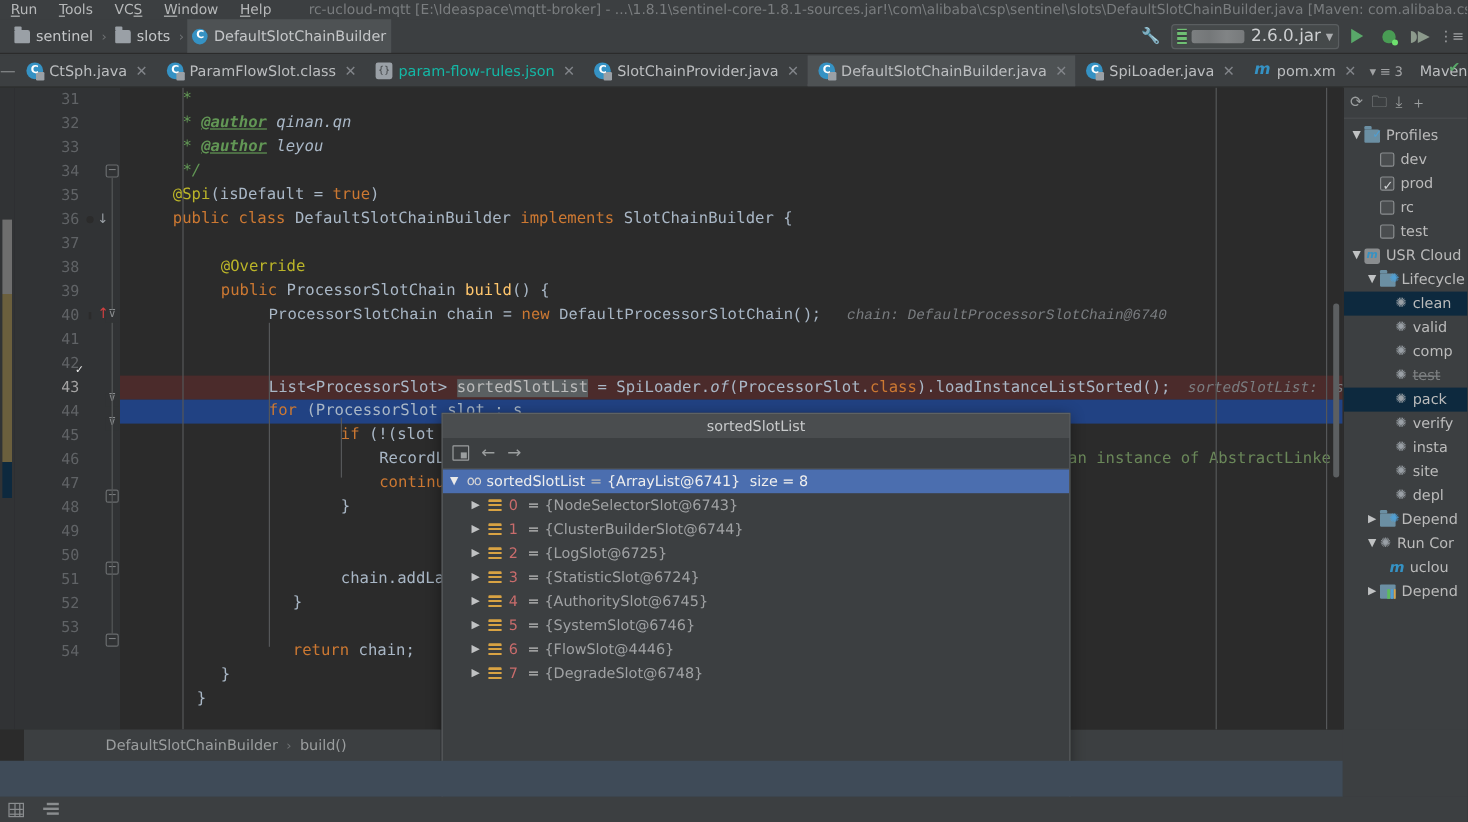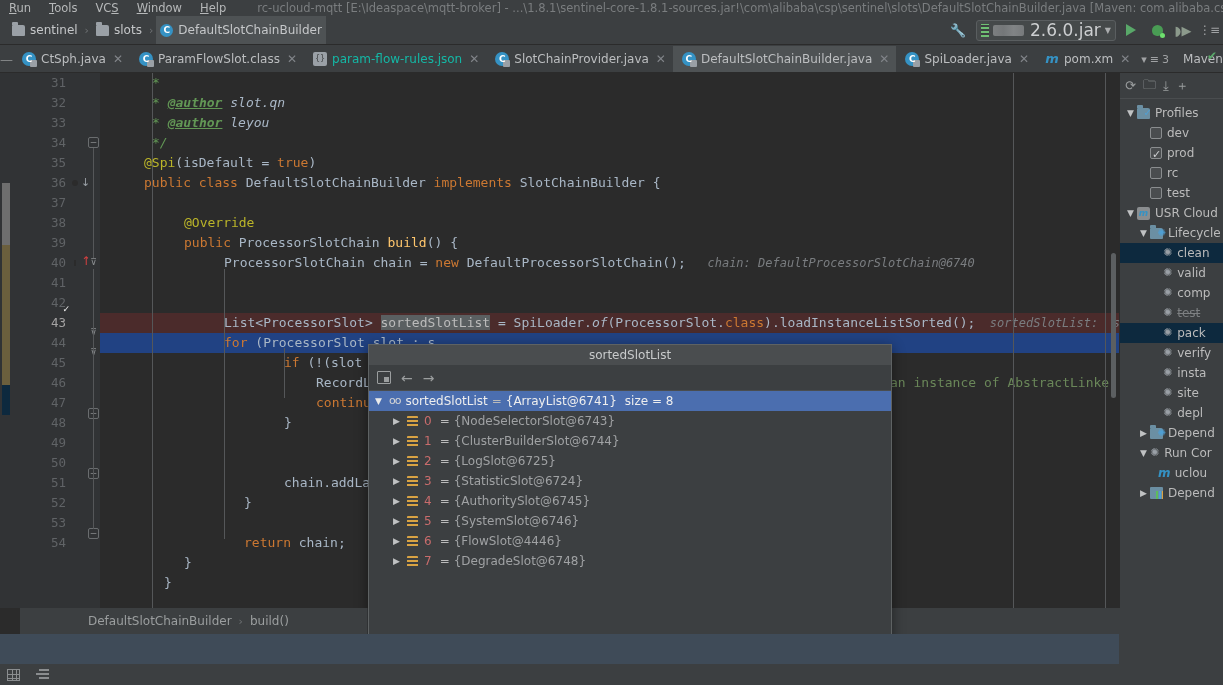--- a/index.html
+++ b/index.html
@@ -62,21 +62,21 @@
   }
   .runcombo .jarbar {
     width: 8px; height: 13px;
     background: repeating-linear-gradient(0deg,#6fbf73 0 2px,#3c3f41 2px 4px);
   }
   .runcombo .blurred {
     flex: 1; height: 11px; margin-right: 2px;
     background: linear-gradient(90deg,#a9abad,#9b9d9f,#b2b4b6,#a0a2a4);
     opacity: .55; border-radius: 2px;
   }
-  .runcombo .jarname { color: #cdcfd1; font-size: 17px; }
+  .runcombo .jarname { color: #cdcfd1; font-size: 14px; }
   .runcombo .carets { color: #aaacae; font-size: 8px; }
   .icobtn { width: 22px; height: 22px; display:flex; align-items:center; justify-content:center; }
   .tri-run { width:0;height:0;border-left:10px solid #59a869;border-top:6px solid transparent;border-bottom:6px solid transparent; }
   .bug {
     width: 11px; height: 11px; background: #499c54; border-radius: 50% 50% 45% 45%;
     position: relative;
   }
   .bug:after { content:""; position:absolute; right:-2px; bottom:-2px; width:5px;height:5px;border-radius:50%;background:#6ee06e; }
   .covbtn { color: #8c9a8c; font-size: 13px; }
   .menu3 { color:#a0a2a4; font-size: 12px; letter-spacing:-1px;}
@@ -468,29 +468,29 @@
     <div class="codearea">
 
       <div class="rowhl-bp" style="top:240px;width:1019px;"></div>
       <div class="rowhl-cur" style="top:260px;width:1019px;"></div>
 
       <div class="foldline" style="left:52px;top:0;height:535px;"></div>
       <div class="foldline" style="left:124px;top:196px;height:270px;"></div>
       <div class="foldline" style="left:184px;top:275px;height:50px;"></div>
 
       <div class="line code" style="top:0px;left:52px;"><span class="cm">*</span></div>
-      <div class="line code" style="top:20px;left:52px;"><span class="cm">* </span><span class="cmtag">@author</span><span class="cmv"> slot.qn</span></div>
+      <div class="line code" style="top:20px;left:52px;"><span class="cm">* </span><span class="cmtag">@author</span><span class="cmv"> qinan.qn</span></div>
       <div class="line code" style="top:40px;left:52px;"><span class="cm">* </span><span class="cmtag">@author</span><span class="cmv"> leyou</span></div>
       <div class="line code" style="top:60px;left:52px;"><span class="cm">*/</span></div>
       <div class="line code" style="top:80px;left:44px;"><span class="an">@Spi</span><span class="id">(isDefault = </span><span class="kw">true</span><span class="id">)</span></div>
       <div class="line code" style="top:100px;left:44px;"><span class="kw">public class </span><span class="id">DefaultSlotChainBuilder </span><span class="kw">implements </span><span class="id">SlotChainBuilder {</span></div>
       <div class="line code" style="top:120px;left:44px;"></div>
       <div class="line code" style="top:140px;left:84px;"><span class="an">@Override</span></div>
       <div class="line code" style="top:160px;left:84px;"><span class="kw">public </span><span class="id">ProcessorSlotChain </span><span class="mtd">build</span><span class="id">() {</span></div>
-      <div class="line code" style="top:180px;left:124px;"><span class="id">ProcessorSlotChain chain = </span><span class="kw">new </span><span class="id">DefaultProcessorSlotChain();</span><span class="hint">   chain: DefaultProcessorSlotChain@6740</span></div>
+      <div class="line code" style="top:180px;left:124px;font-family:Liberation Mono, monospace;"><span class="id">ProcessorSlotChain chain = </span><span class="kw">new </span><span class="id">DefaultProcessorSlotChain();</span><span class="hint">   chain: DefaultProcessorSlotChain@6740</span></div>
       <div class="line code" style="top:200px;left:124px;"></div>
       <div class="line code" style="top:240px;left:124px;"><span class="id">List&lt;ProcessorSlot&gt; </span><span class="srch-hl">sortedSlotList</span><span class="id"> = SpiLoader.</span><span class="id" style="font-style:italic">of</span><span class="id">(ProcessorSlot.</span><span class="kw">class</span><span class="id">).loadInstanceListSorted();</span><span class="hint">  sortedSlotList:  size =</span></div>
       <div class="line code" style="top:260px;left:124px;"><span class="kw">for </span><span class="id">(ProcessorSlot slot : s</span></div>
       <div class="line code" style="top:280px;left:184px;"><span class="kw">if </span><span class="id">(!(slot </span><span class="kw">instanceof </span><span class="id">A</span></div>
       <div class="line code" style="top:300px;left:216px;"><span class="id">RecordLog.</span><span class="id" style="font-style:italic">warn</span><span class="id">(</span><span class="str">"The</span></div>
       <div class="line code" style="top:320px;left:216px;"><span class="kw">continue;</span></div>
       <div class="line code" style="top:340px;left:184px;"><span class="id">}</span></div>
       <div class="line code" style="top:360px;left:124px;"></div>
       <div class="line code" style="top:400px;left:184px;"><span class="id">chain.addLast((Abstract</span></div>
       <div class="line code" style="top:420px;left:144px;"><span class="id">}</span></div>

